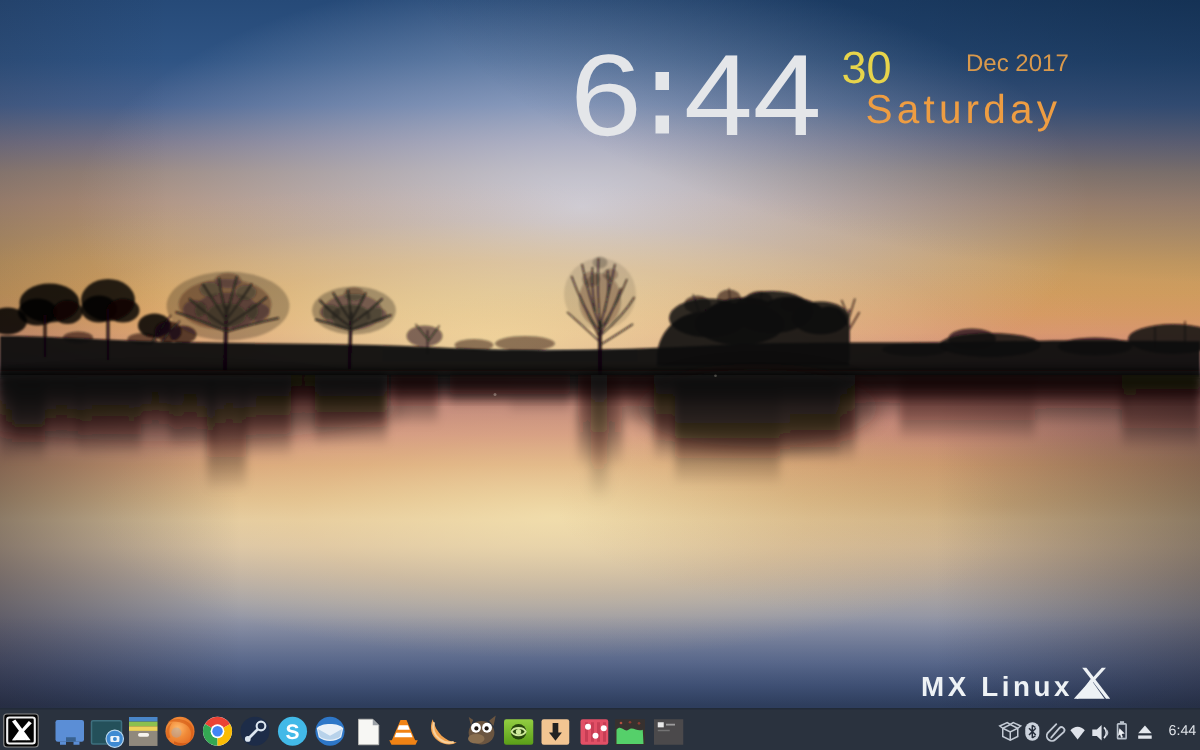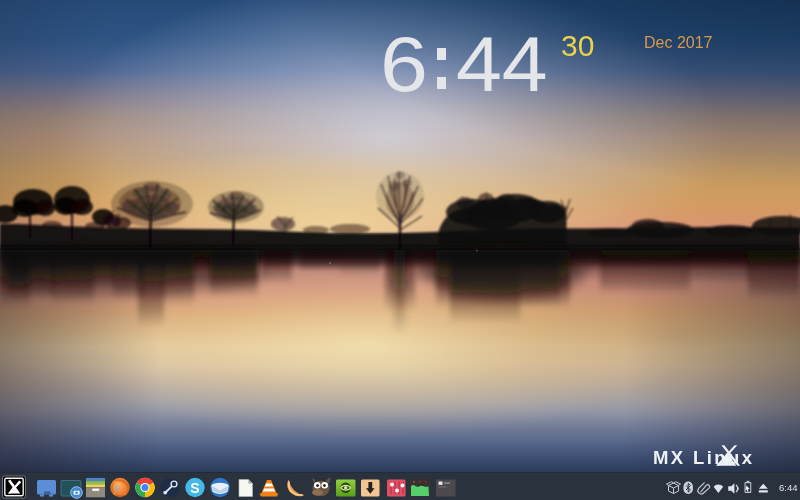--- a/index.html
+++ b/index.html
@@ -39,21 +39,21 @@
 #clock,#clock44{position:absolute;top:20px;font-size:77px;color:#e4e6e9;font-weight:400;}
 #clock{left:380px;transform:scaleX(1.12);transform-origin:0 0;}
 #clock44{left:455.5px;letter-spacing:0;transform:scaleX(1.07);transform-origin:0 0;}
 .cdot{position:absolute;width:9.5px;height:12px;background:#e4e6e9;left:436.5px;}
 #day30{position:absolute;left:561px;top:29px;font-size:30px;color:#e7d44b;text-align:right;}
 #dec{position:absolute;left:600px;top:34px;font-size:16px;color:#d9994c;margin-left:44px;}
 #sat{position:absolute;left:577px;top:58px;font-size:27px;letter-spacing:2.8px;color:#ee9d42;}
 #stats{position:absolute;left:369px;top:91.5px;font-size:10.5px;font-weight:700;color:#26262e;white-space:nowrap;letter-spacing:0.2px;}
 #stats .u{color:#3a3ecf;}
 #stats .v{color:#4a4a55;font-weight:400;}
-#mxword{position:absolute;left:614px;top:447px;font-size:18.5px;font-weight:700;letter-spacing:2.4px;color:#eef2f5;margin-left:39px;}
+#mxword{position:absolute;left:614px;top:447px;font-size:18.5px;font-weight:700;letter-spacing:2.4px;color:#eef2f5;}
 #bar{position:absolute;left:0;top:472px;width:800px;height:28px;background:#2a323e;border-top:1px solid #222b38;box-sizing:border-box;}
 #traytime{position:absolute;left:779px;top:482px;font-size:9.5px;font-weight:400;color:#dfe3e8;}
 </style>
 </head>
 <body>
 <div id="screen">
  <div id="wall">
   <div id="sky"></div>
   <div id="skycol"></div>
   <div id="skytr"></div>
@@ -218,20 +218,21 @@
    <circle cx="477" cy="250.5" r="0.9" fill="#d8d0c0" opacity="0.3"></circle>
   </svg>
  </div>
  <div id="conky">
   <div id="clock">6</div>
       <div class="cdot" style="top:47.5px"></div>
       <div class="cdot" style="top:76.5px"></div>
       <div id="clock44">44</div>
   <div id="day30">30</div>
   <div id="dec">Dec 2017</div>
+  <div id="sat">Saturday</div>
  </div>
  <div id="mxword">MX Linux</div>
  <svg id="mxglyph" style="position:absolute;left:714px;top:444px;" width="28" height="23" viewBox="0 0 30 24">
   <path d="M2 23 L22 1 L25 1 L5 23 Z" fill="#eef2f5"></path>
   <path d="M5 23 L1 23 L21 1 Z" fill="none"></path>
   <path d="M4 23 L14 9 L24 23 Z" fill="#eef2f5"></path>
   <path d="M8 1 L11 1 L28 23 L25 23 Z" fill="#eef2f5"></path>
  </svg>
  <div id="bar"></div>
  <svg id="baricons" style="position:absolute;left:0;top:472px;" width="800" height="28" viewBox="0 0 800 28">

